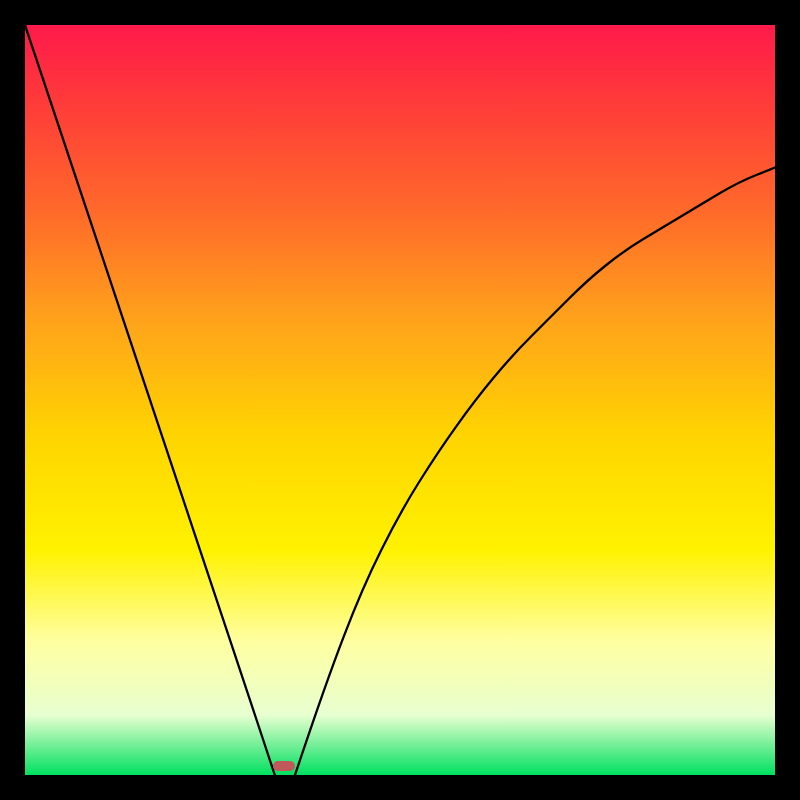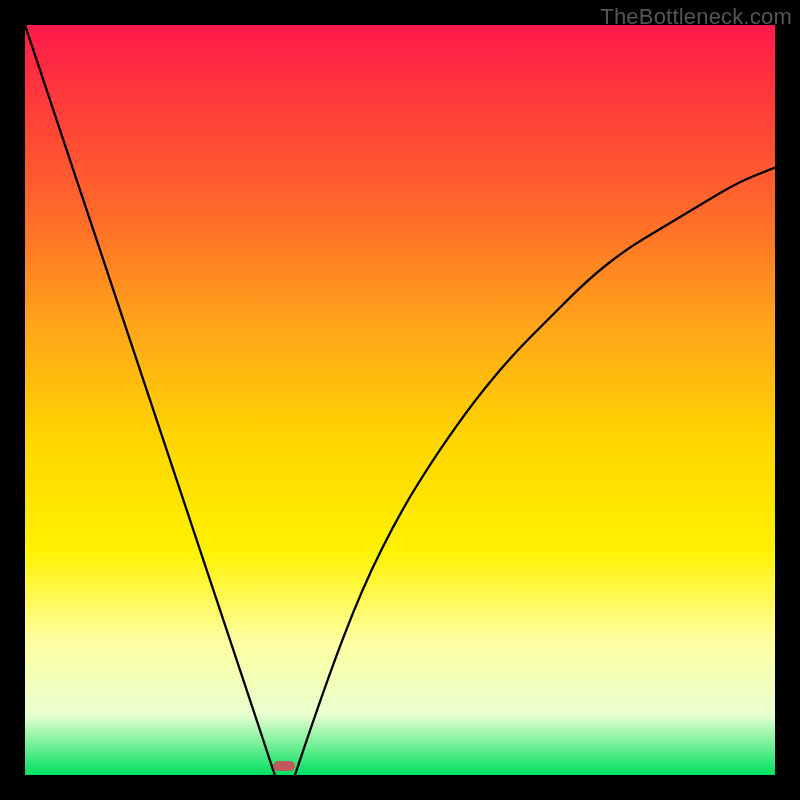--- a/index.html
+++ b/index.html
@@ -61,14 +61,13 @@
 <body>
 
 <div class="frame">
   <div class="plot-area">
     <svg class="curve" viewBox="0 0 750 750" preserveAspectRatio="none">
       <path id="curve-left" d="M0.0 0.0 Q37.5 112.5 56.3 168.8 Q75.0 225.0 93.8 281.3 Q112.5 337.5 131.3 393.8 Q150.0 450.0 168.8 506.3 Q187.5 562.5 206.3 618.8 Q225.0 675.0 237.4 712.5 L249.8 750.0"></path>
       <path id="curve-right" d="M270.0 750.0 Q300.0 660.0 318.8 611.3 Q337.5 562.5 356.3 525.0 Q375.0 487.5 393.8 457.5 Q412.5 427.5 431.3 401.3 Q450.0 375.0 468.8 352.5 Q487.5 330.0 506.3 311.3 Q525.0 292.5 543.8 273.8 Q562.5 255.0 581.3 240.0 Q600.0 225.0 618.8 213.8 Q637.5 202.5 656.3 191.3 Q675.0 180.0 693.8 168.8 Q712.5 157.5 731.3 150.0 L750.0 142.5"></path>
     </svg>
     <div class="marker" id="marker" style="left: 247.75px; top: 736px; background: rgb(192, 90, 90);"></div>
   </div>
-  <div class="watermark">TheBottleneck.com</div>
 </div>
 
 </body></html>

